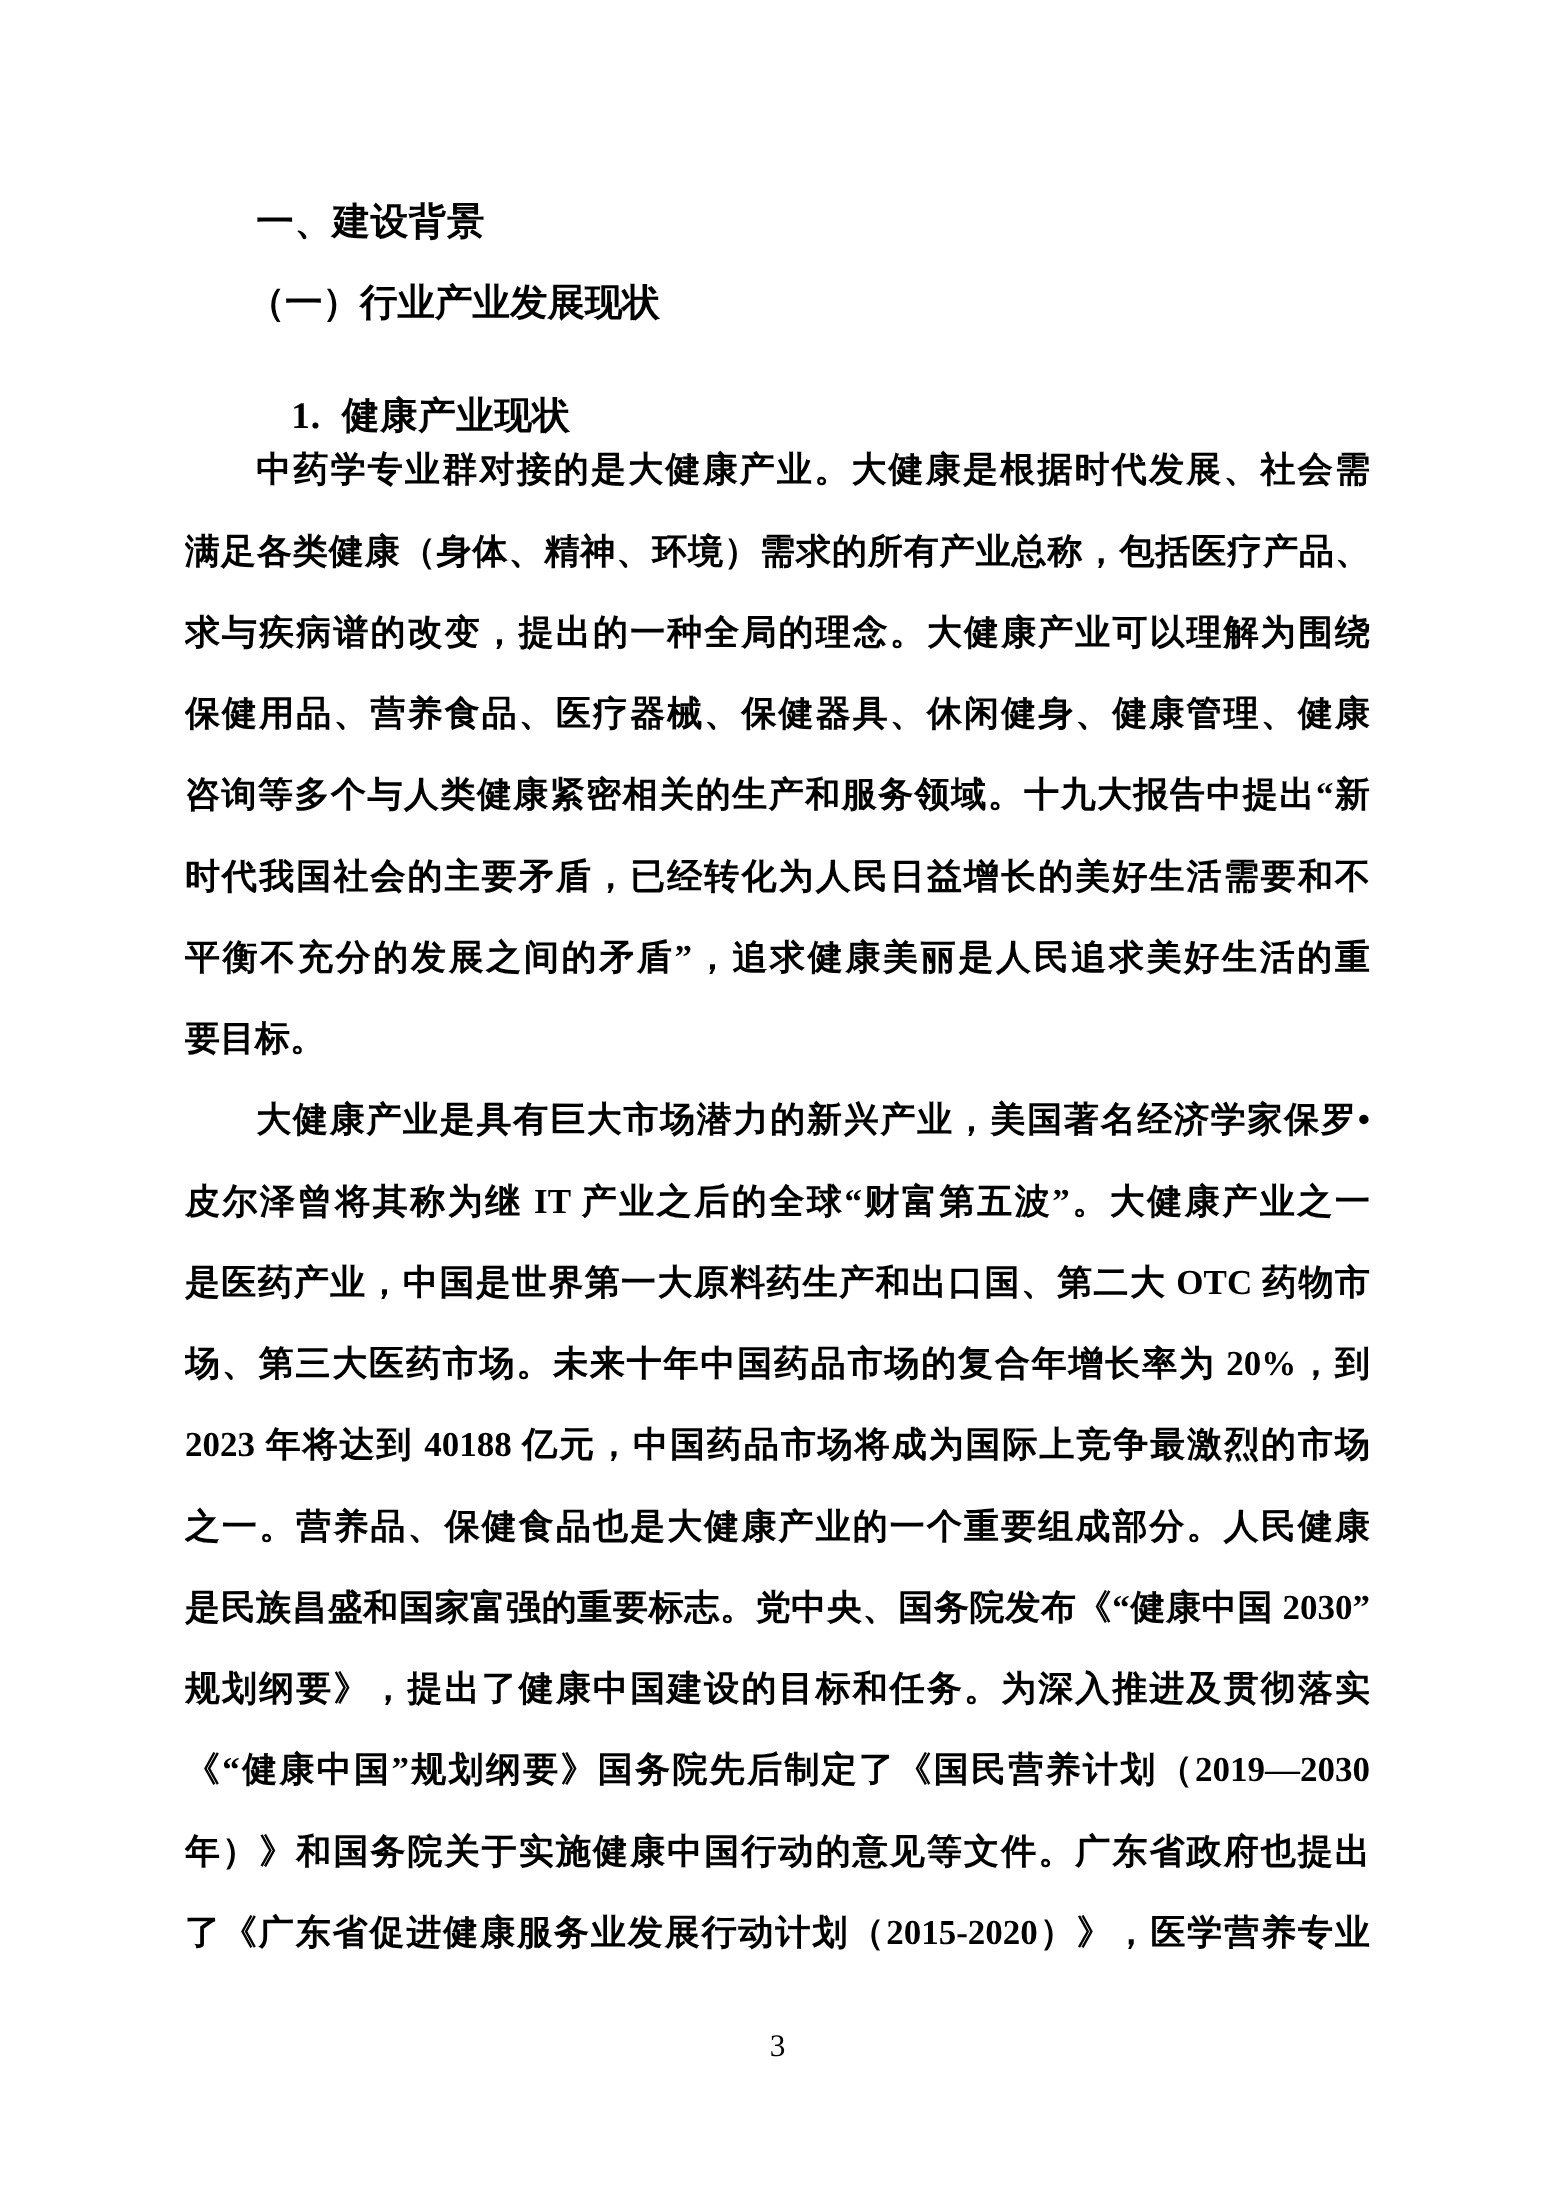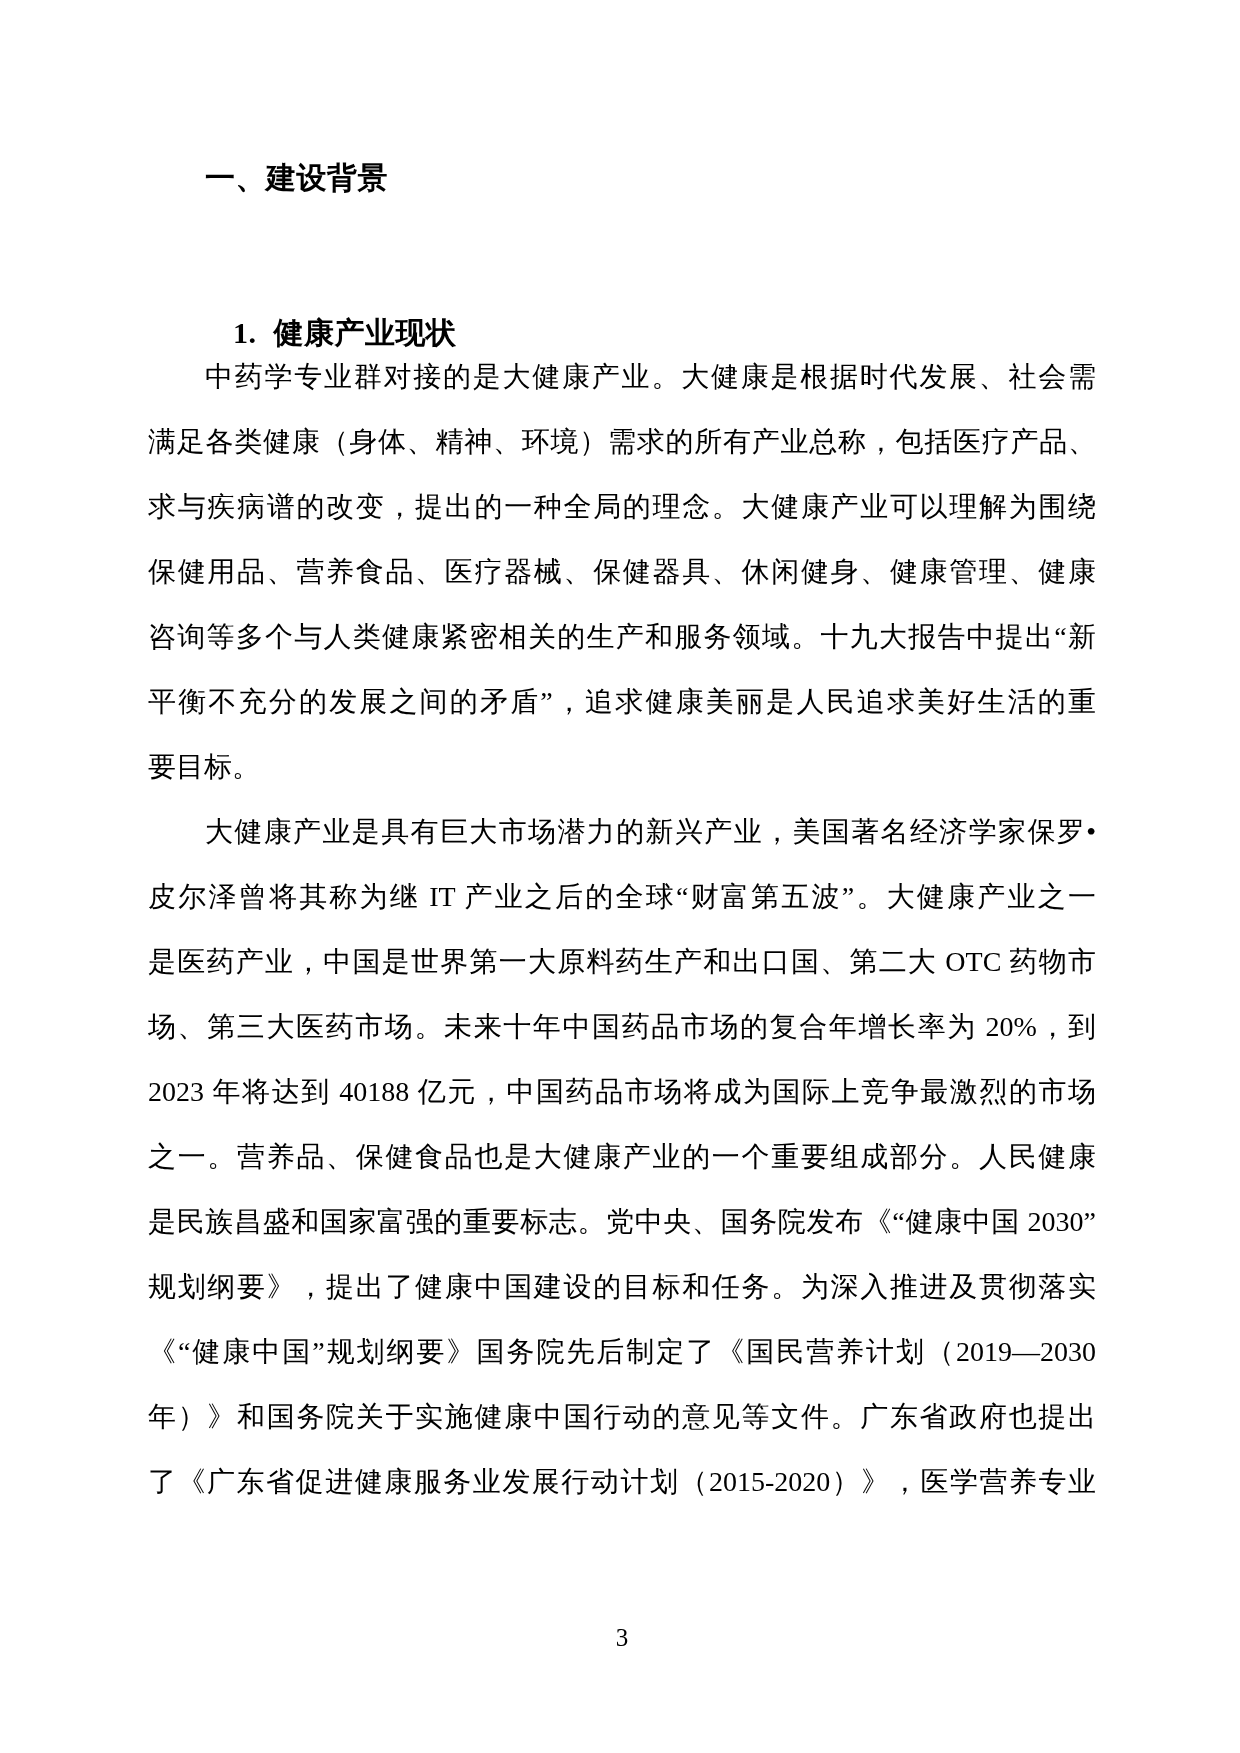--- a/index.html
+++ b/index.html
@@ -29,20 +29,21 @@
   .h1 { top: 163px; }
   .h2 { top: 228px; letter-spacing: 0; left: 198px; }
   .h3 { top: 288px; left: 201px; }
   .h3 .h3-num { margin-right: 17px; }
   .body-text {
     position: absolute;
     top: 344px;
     left: 148px;
     width: 948px;
     font-size: 28px;
+    font-weight: bold;
   }
   .paragraph { margin: 0; padding: 0; }
   .line {
     height: 65px;
     line-height: 65px;
     text-align: justify;
     text-align-last: justify;
     overflow: hidden;
     white-space: normal;
   }
@@ -58,32 +59,34 @@
     line-height: 28px;
   }
 </style>
 </head>
 <body>
 
 <div class="page">
 
   <div class="heading h1">一、建设背景</div>
 
+  <div class="heading h2">（一）行业产业发展现状</div>
 
   <div class="heading h3">
     <span class="h3-num">1.</span><span>健康产业现状</span>
   </div>
 
   <div class="body-text">
       <div class="paragraph">
         <div class="line first">中药学专业群对接的是大健康产业。大健康是根据时代发展、社会需</div>
         <div class="line">满足各类健康（身体、精神、环境）需求的所有产业总称，包括医疗产品、</div>
         <div class="line">求与疾病谱的改变，提出的一种全局的理念。大健康产业可以理解为围绕</div>
         <div class="line">保健用品、营养食品、医疗器械、保健器具、休闲健身、健康管理、健康</div>
         <div class="line">咨询等多个与人类健康紧密相关的生产和服务领域。十九大报告中提出“新</div>
+        <div class="line">时代我国社会的主要矛盾，已经转化为人民日益增长的美好生活需要和不</div>
         <div class="line">平衡不充分的发展之间的矛盾”，追求健康美丽是人民追求美好生活的重</div>
         <div class="line plain">要目标。</div>
       </div>
       <div class="paragraph">
         <div class="line first">大健康产业是具有巨大市场潜力的新兴产业，美国著名经济学家保罗•</div>
         <div class="line">皮尔泽曾将其称为继 IT 产业之后的全球“财富第五波”。大健康产业之一</div>
         <div class="line">是医药产业，中国是世界第一大原料药生产和出口国、第二大 OTC 药物市</div>
         <div class="line">场、第三大医药市场。未来十年中国药品市场的复合年增长率为 20%，到</div>
         <div class="line">2023 年将达到 40188 亿元，中国药品市场将成为国际上竞争最激烈的市场</div>
         <div class="line">之一。营养品、保健食品也是大健康产业的一个重要组成部分。人民健康</div>

